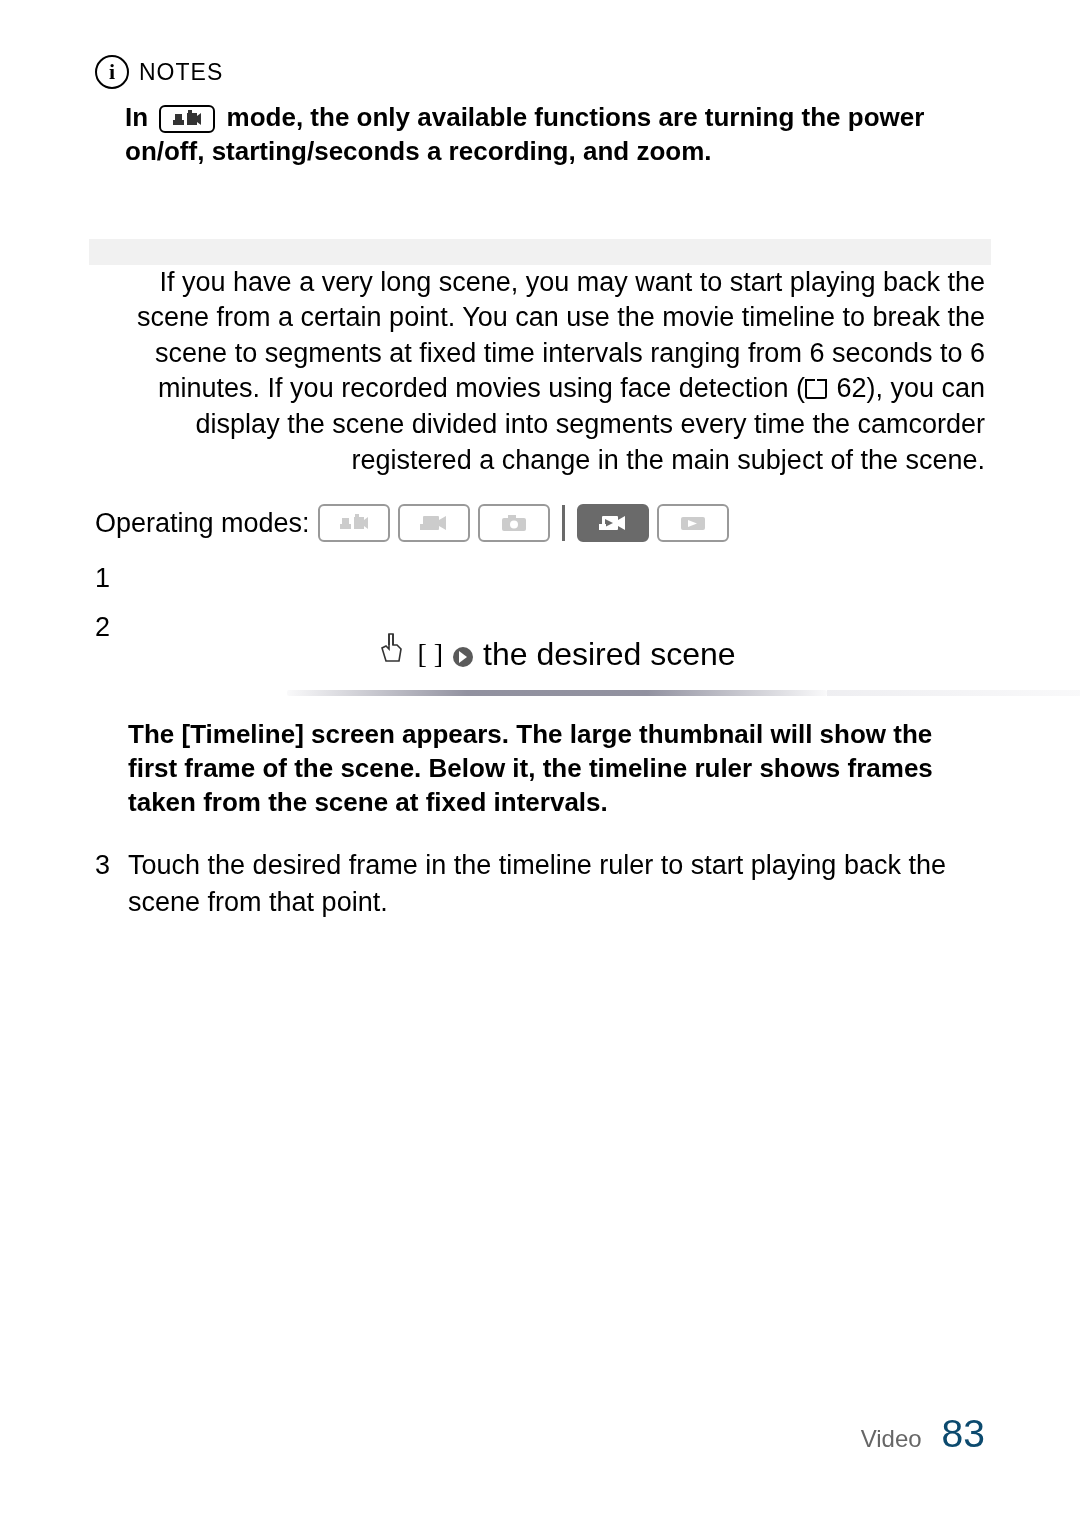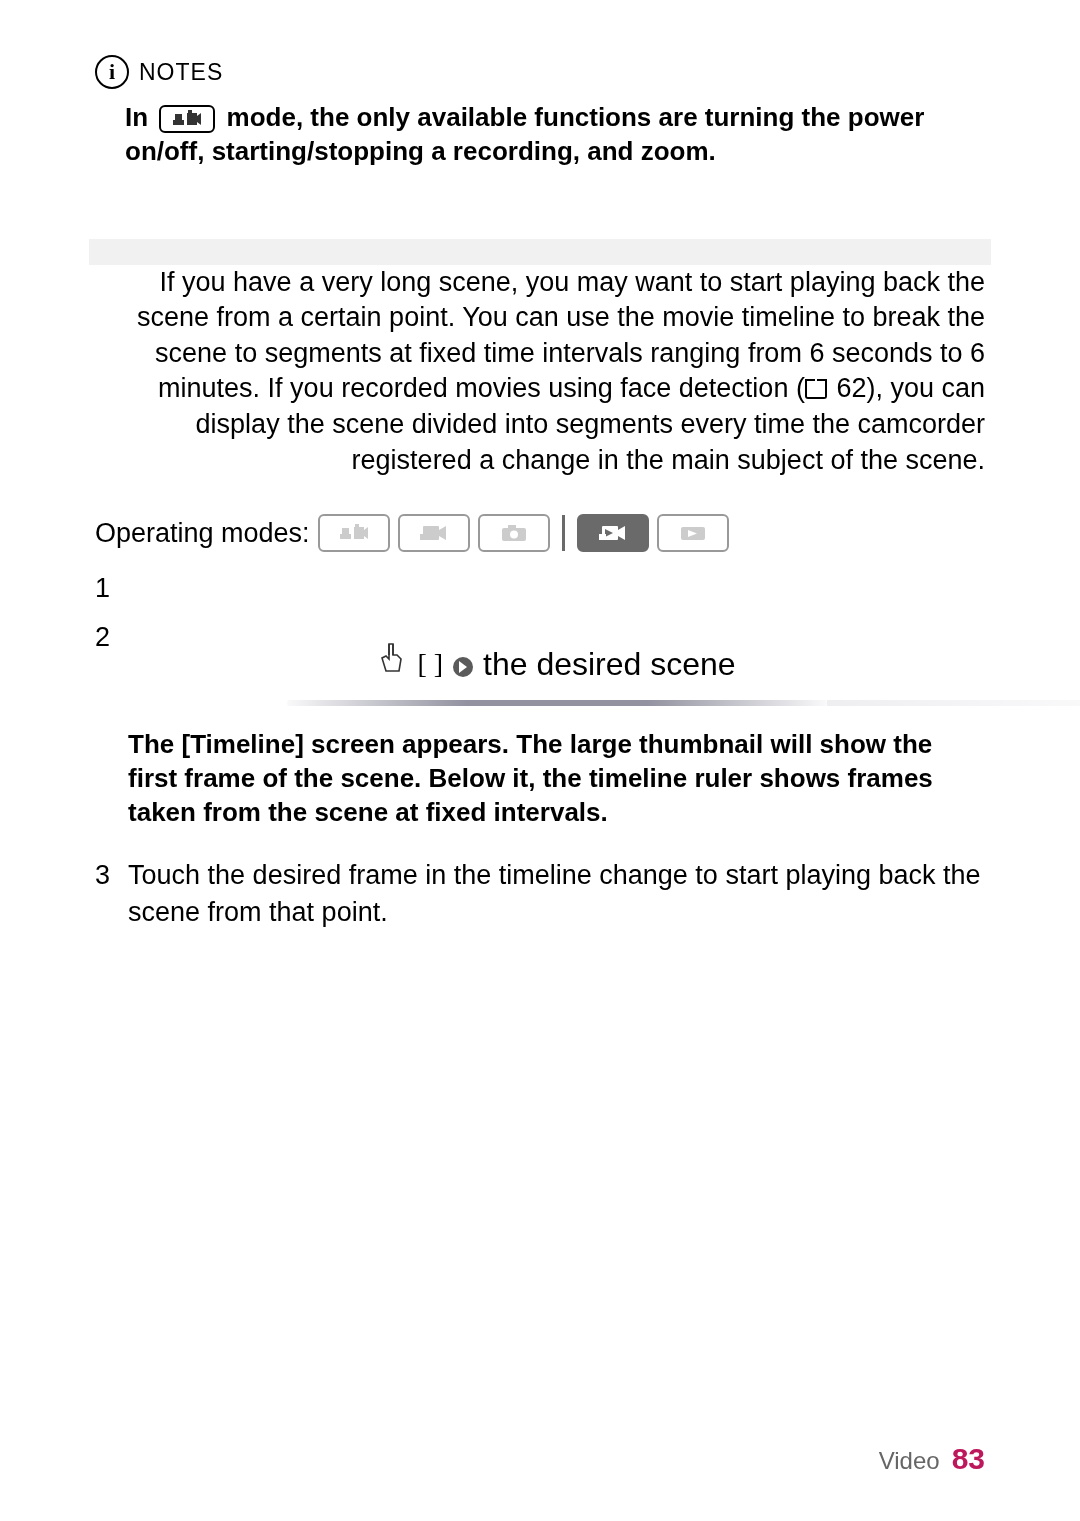--- a/index.html
+++ b/index.html
@@ -110,21 +110,21 @@
       top: -2px;
       right: -2px;
       width: 10px;
       height: 2px;
       background: #000;
     }
     .operating-modes {
       display: flex;
       align-items: center;
       gap: 8px;
-      margin-top: 36px;
+      margin-top: 26px;
       font-size: 27px;
     }
     .mode-box {
       width: 72px;
       height: 38px;
       border: 2px solid #999;
       border-radius: 6px;
       display: flex;
       align-items: center;
       justify-content: center;
@@ -213,32 +213,31 @@
       font-size: 32px;
     }
     .step-note {
       font-size: 26px;
       font-weight: bold;
       line-height: 1.3;
       margin-bottom: 16px;
     }
     .footer {
       position: absolute;
-      bottom: 45px;
+      bottom: 65px;
       right: 95px;
       font-size: 24px;
       color: #666;
       display: flex;
       align-items: baseline;
-      gap: 12px;
+      gap: 20px;
     }
     .footer .page-num {
-      color: #be185d;
-      font-size: 30px;
-      font-weight: bold;
+      color: #0c4a6e;
+      font-size: 39px;
     }
   </style>
 </head>
 <body>
 
 <div class="page-content">
 
   <div class="notes-header">
     <div class="info-icon-circle">
       <span>i</span>
@@ -250,21 +249,21 @@
     <span class="mode-in">In</span>
     <span class="mode-frame-icon">
       <svg width="28" height="18" viewBox="0 0 28 18">
         <rect x="2" y="4" width="7" height="11" fill="#333"></rect>
         <rect x="0" y="10" width="11" height="5" fill="#333"></rect>
         <rect x="14" y="3" width="10" height="12" fill="#333"></rect>
         <polygon points="24,6 28,3 28,15 24,12" fill="#333"></polygon>
         <rect x="15" y="0" width="4" height="4" fill="#333"></rect>
       </svg>
     </span>
-    <span class="bold-after"> mode, the only available functions are turning the power on/off, starting/stopping a recording, and zoom.</span>
+    <span class="bold-after"> mode, the only available functions are turning the power on/off, starting/seconds a recording, and zoom.</span>
   </div>
 
   <div class="section-heading-bar"></div>
 
   <p class="body-text">
     <span>If you have a very long scene, you may want to start playing back the scene from a certain point. You can use the movie timeline to break the scene to segments at fixed time intervals ranging from 6 seconds to 6 minutes. If you recorded movies using face detection (</span><span class="cross-ref-icon"></span><span> 62</span><span>), you can display the scene divided into segments every time the camcorder registered a change in the main subject of the scene.</span>
   </p>
 
   <div class="operating-modes">
     <span>Operating modes:</span>
@@ -334,21 +333,21 @@
           <span class="arrow-bullet"></span>
           <span class="desired-scene">the desired scene</span>
           <div class="touch-action-underline"></div>
         </div>
 
         <div class="step-note">The [Timeline] screen appears. The large thumbnail will show the first frame of the scene. Below it, the timeline ruler shows frames taken from the scene at fixed intervals.</div>
       </div>
     </li>
     <li class="ol-item">
       <span class="ol-num">3</span>
-      <span>Touch the desired frame in the timeline change to start playing back the scene from that point.</span>
+      <span>Touch the desired frame in the timeline ruler to start playing back the scene from that point.</span>
     </li>
   </ol>
 
 </div>
 
 <div class="footer">
   <span>Video</span>
   <span class="page-num">83</span>
 </div>
 

